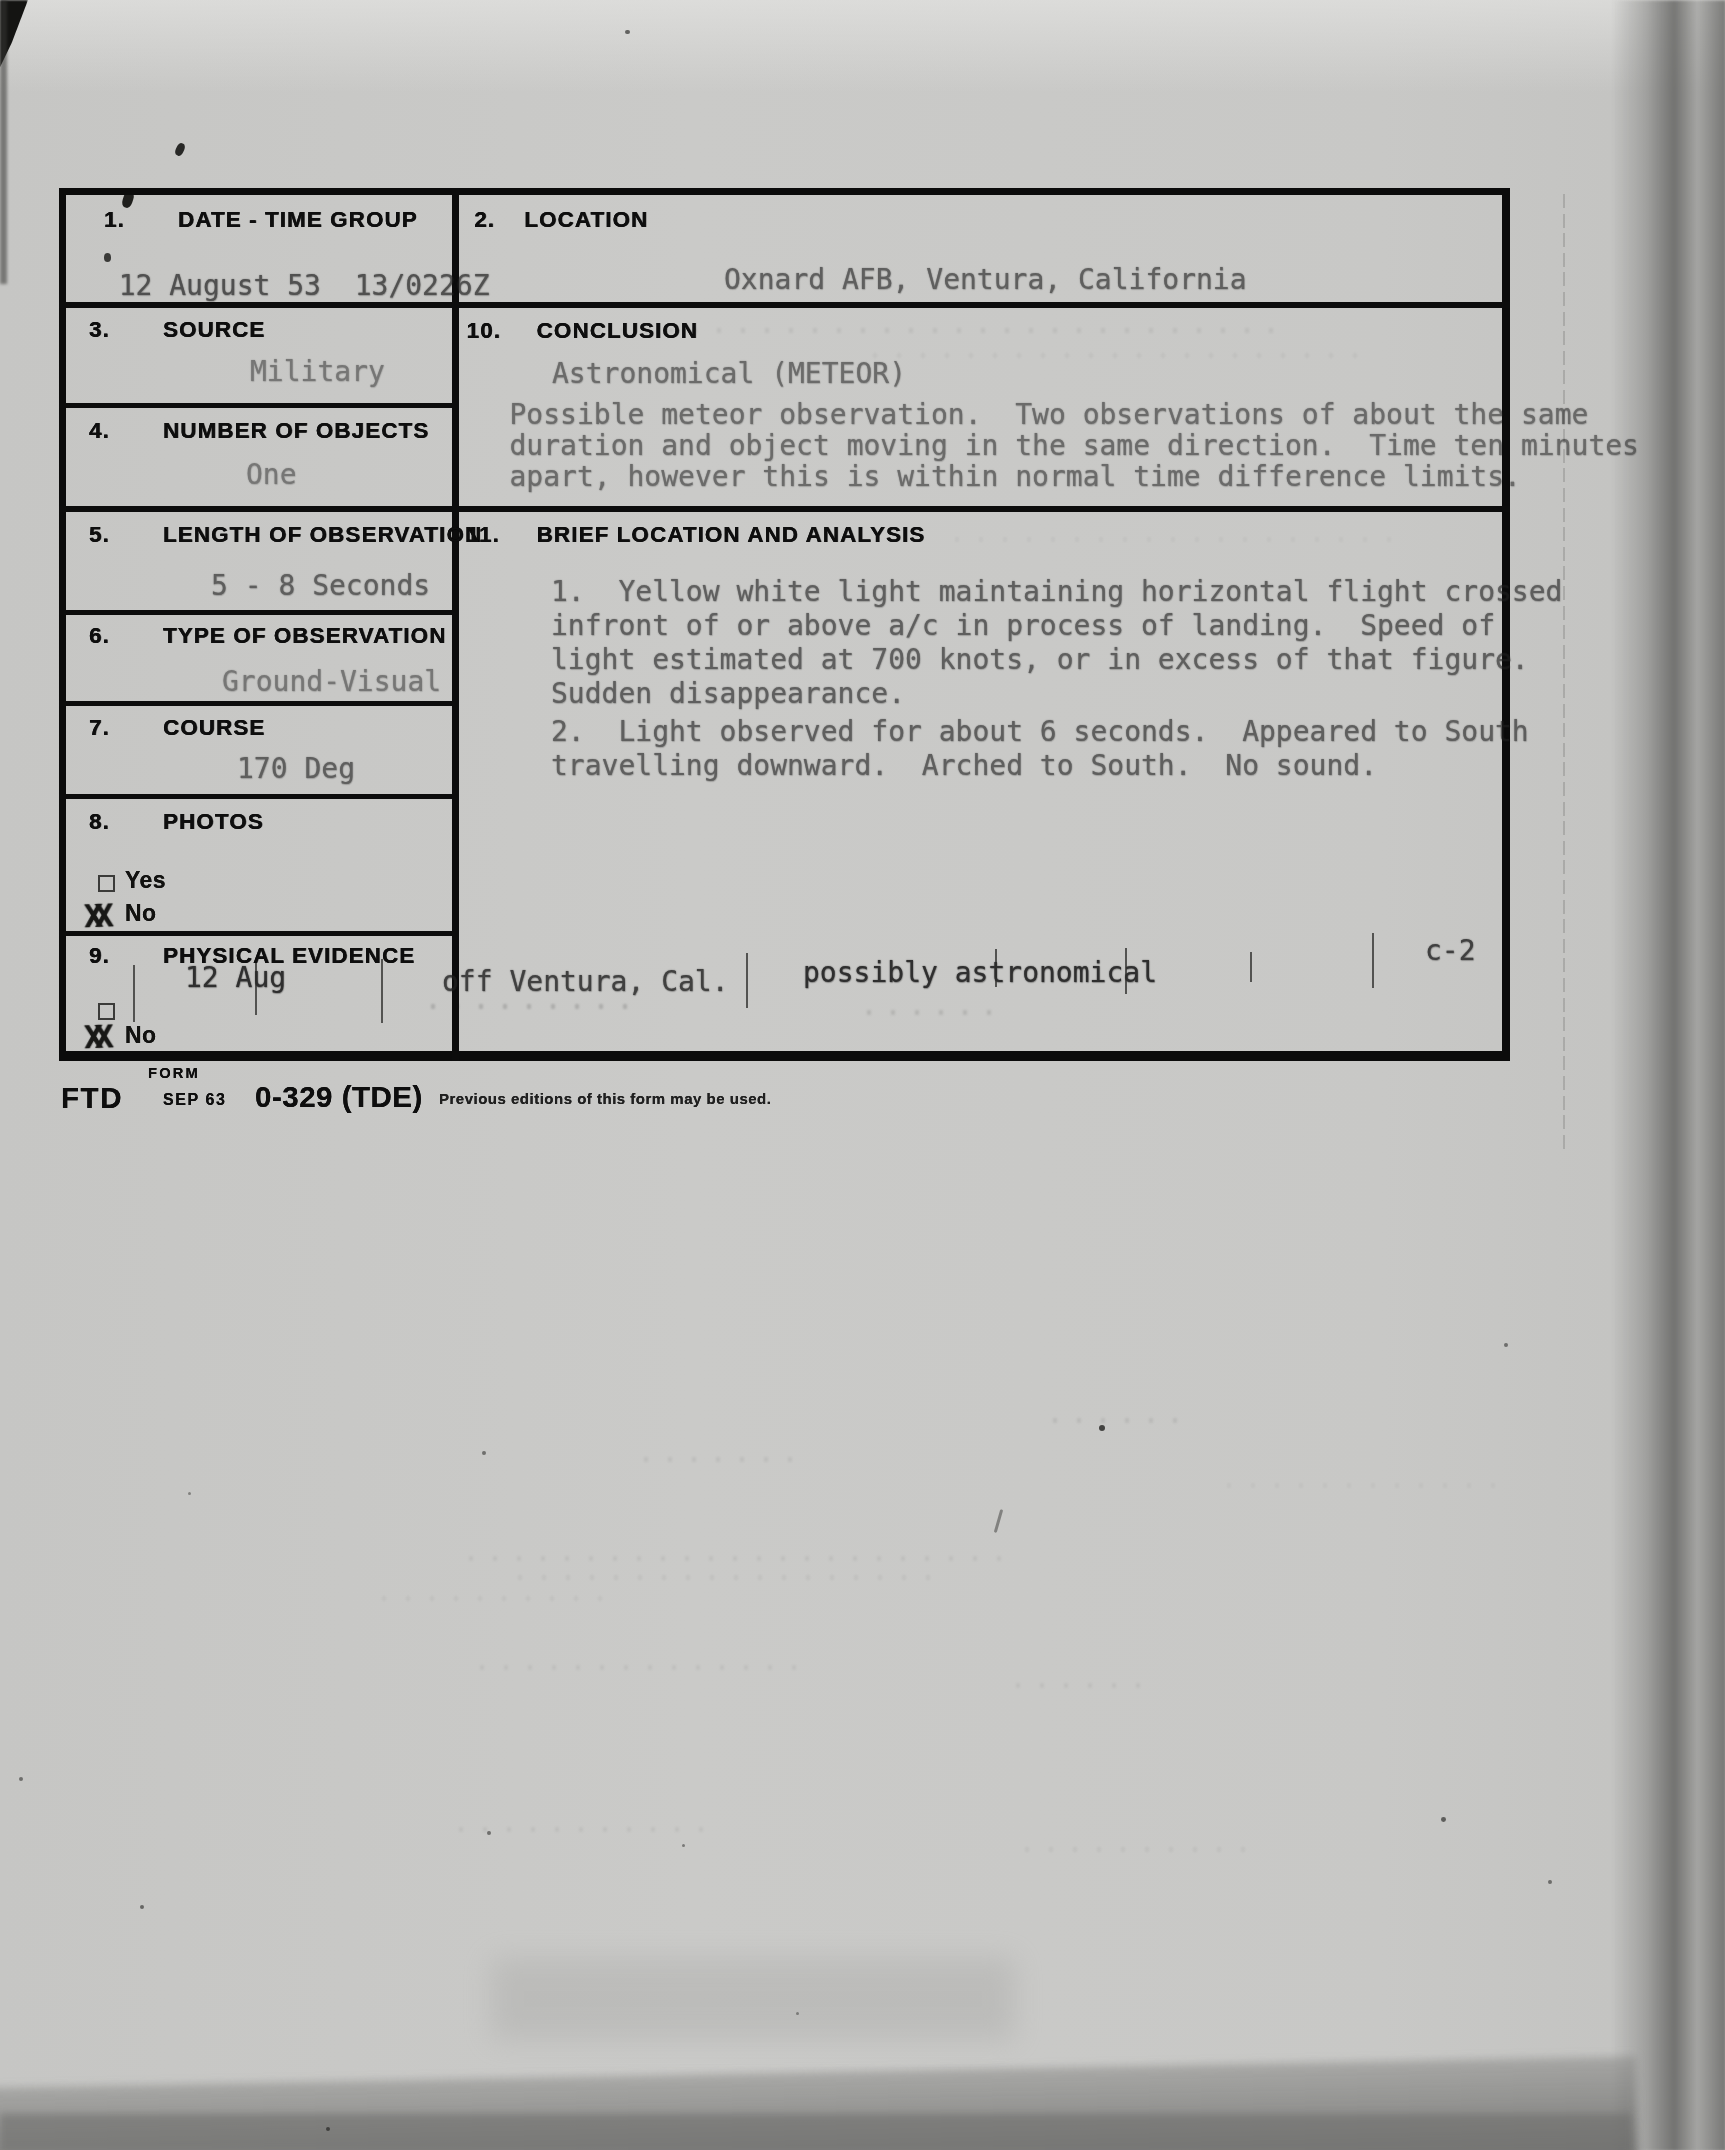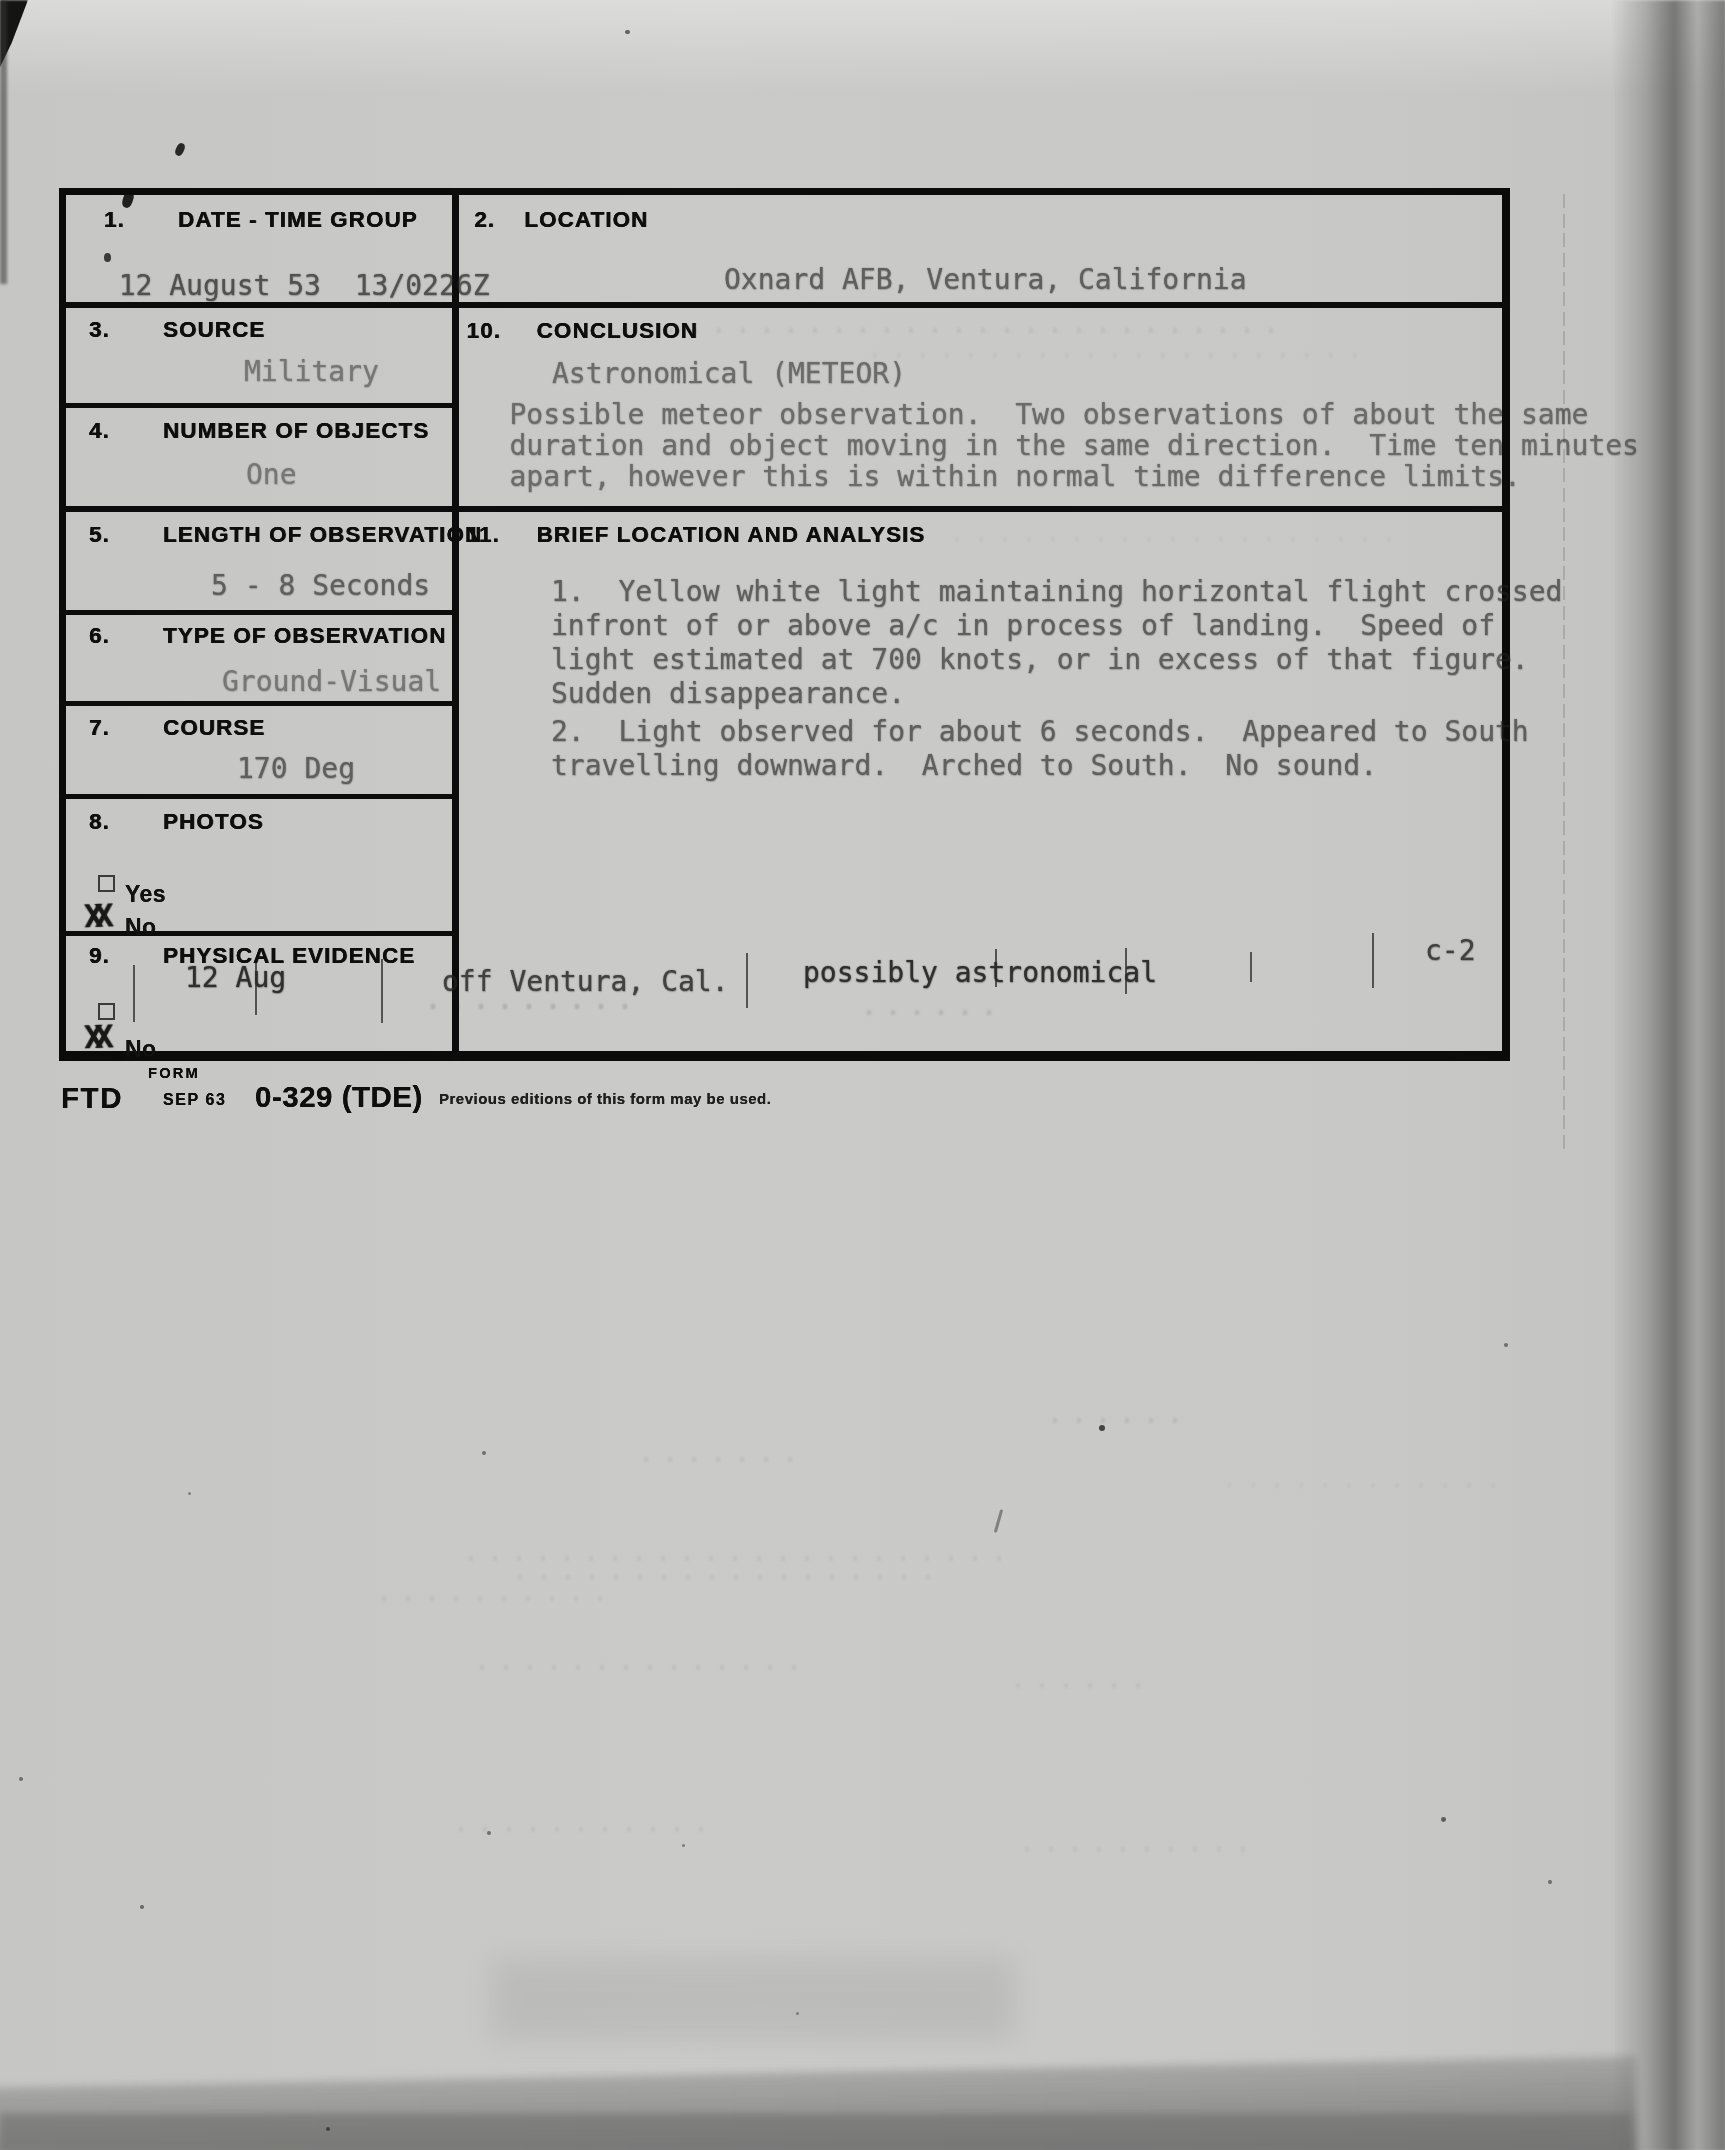--- a/index.html
+++ b/index.html
@@ -79,21 +79,21 @@
     margin-left:44px;
   }
   .f90{opacity:.90}.f80{opacity:.80}.f70{opacity:.70}.f62{opacity:.62}.f55{opacity:.55}.f48{opacity:.48}
   .lh57{line-height:31px}
   .checkbox{
     position:absolute; width:13px; height:13px;
     border:2.7px solid #232321; opacity:.85; filter:blur(0.3px);
   }
   .optlabel{
     position:absolute; font-weight:bold; font-size:23px; color:#121210;
-    letter-spacing:0.5px; text-shadow:0 0 0.5px #000; filter:blur(0.2px); white-space:nowrap;margin-top:14px;
+    letter-spacing:0.5px; text-shadow:0 0 0.5px #000; filter:blur(0.2px); white-space:nowrap;
   }
   .xxmark{
     position:absolute; font-family:"DejaVu Sans Mono", monospace; font-weight:bold;
     font-size:32px; letter-spacing:-8.7px; color:#181816;
     text-shadow:0 0 1.1px rgba(20,20,20,.8); filter:blur(0.3px);
     transform:rotate(-2deg);
   }
   .tick{position:absolute; width:2.2px; background:#2c2c2a; opacity:.75; filter:blur(0.3px);}
   
   .footer-word{
@@ -164,21 +164,21 @@
     <div class="typed f70" style="left:8.7px;top:74px">12 August 53  13/0226Z</div>
   </div>
 
   <div class="cell" style="left:459px;top:195px;width:1043px;height:104px">
     <div class="lbl" style="left:15.3px;top:12px"><span class="num" style="min-width:50px">2.</span><span>LOCATION</span></div>
     <div class="typed f62" style="left:221px;top:68px">Oxnard AFB, Ventura, California</div>
   </div>
 
   <div class="cell" style="left:66px;top:307px;width:382px;height:94px">
     <div class="lbl" style="left:23px;top:9.8px"><span class="num">3.</span><span>SOURCE</span></div>
-    <div class="typed f48" style="left:134px;top:48px">Military</div>
+    <div class="typed f48" style="left:140px;top:48px">Military</div>
   </div>
 
   <div class="cell" style="left:459px;top:307px;width:1043px;height:198px">
     <div class="lbl" style="left:7.6px;top:11px"><span class="num" style="min-width:70px">10.</span><span>CONCLUSION</span></div>
     <div class="typed f55" style="left:49px;top:50px">Astronomical (METEOR)</div>
     <div class="typed f55 lh57" style="left:6.5px;top:92px">Possible meteor observation.  Two observations of about the same
 duration and object moving in the same direction.  Time ten minutes
 apart, however this is within normal time difference limits.</div>
   </div>
 

